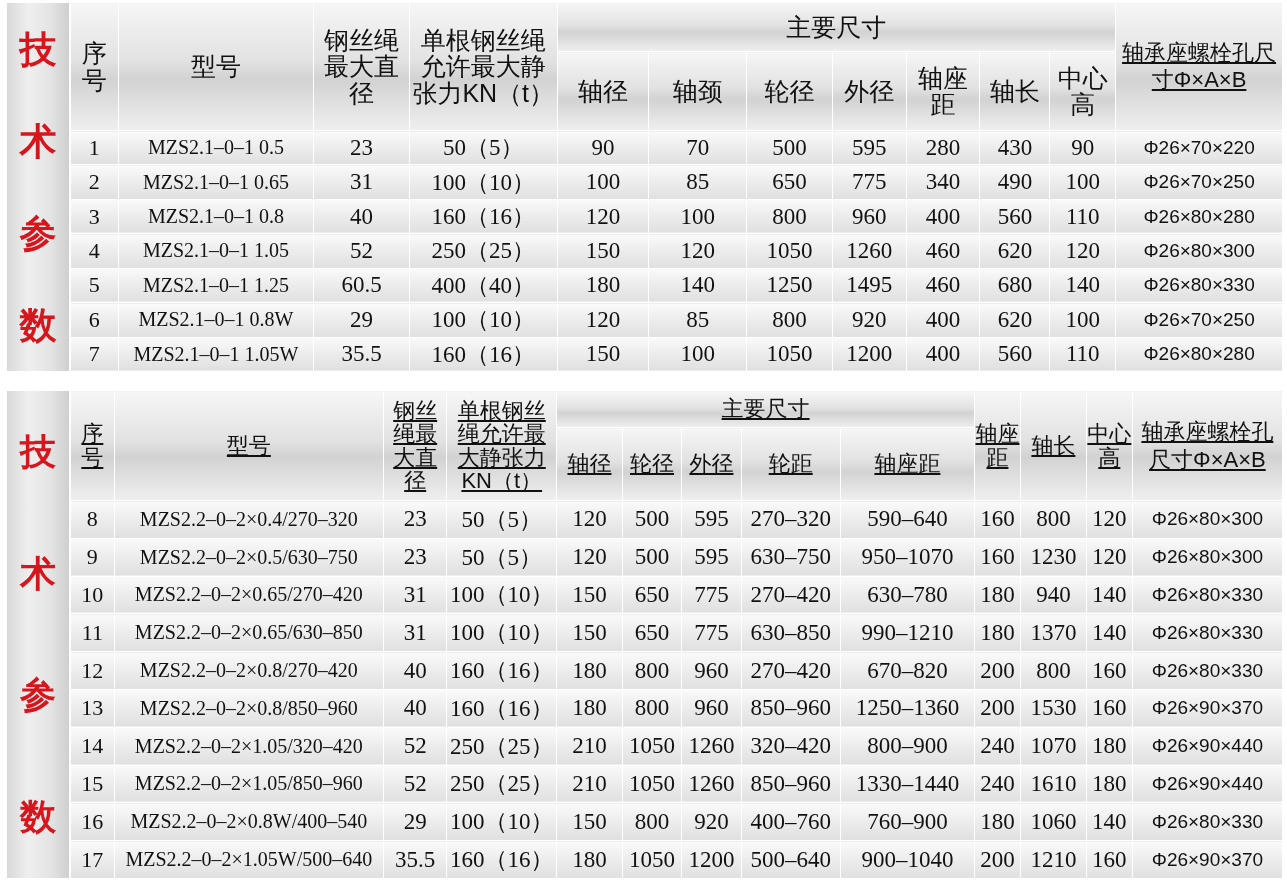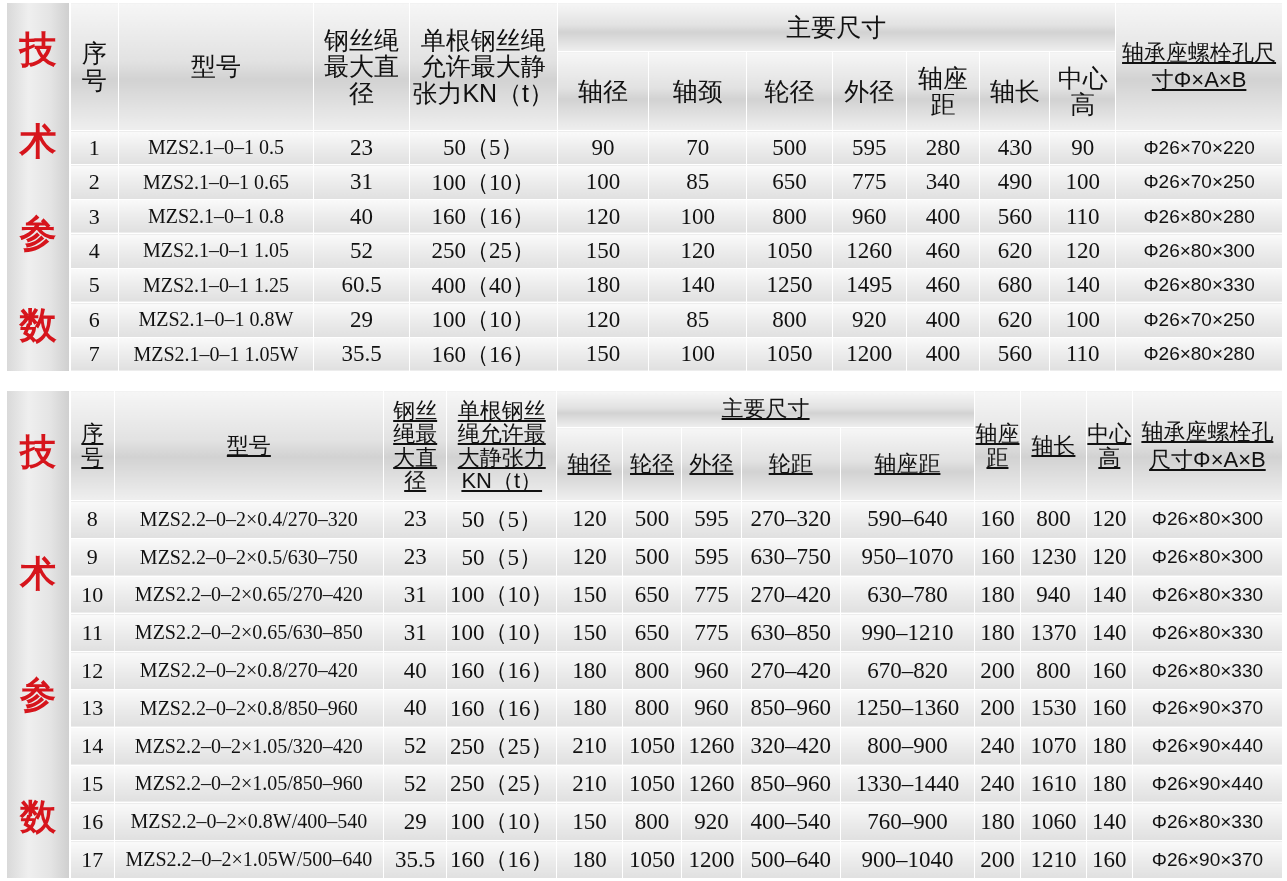--- a/index.html
+++ b/index.html
@@ -428,21 +428,21 @@
           <td class="row-cell bolt">Φ26×90×440</td>
         </tr>
         <tr>
           <td class="row-cell idx" style="height:32px;">16</td>
           <td class="row-cell model">MZS2.2–0–2×0.8W/400–540</td>
           <td class="row-cell">29</td>
           <td class="row-cell">100（10）</td>
           <td class="row-cell">150</td>
           <td class="row-cell">800</td>
           <td class="row-cell">920</td>
-          <td class="row-cell">400–540</td>
+          <td class="row-cell">400–760</td>
           <td class="row-cell">760–900</td>
           <td class="row-cell">180</td>
           <td class="row-cell">1060</td>
           <td class="row-cell">140</td>
           <td class="row-cell bolt">Φ26×80×330</td>
         </tr>
         <tr>
           <td class="row-cell idx" style="height:32px;">17</td>
           <td class="row-cell model">MZS2.2–0–2×1.05W/500–640</td>
           <td class="row-cell">35.5</td>

